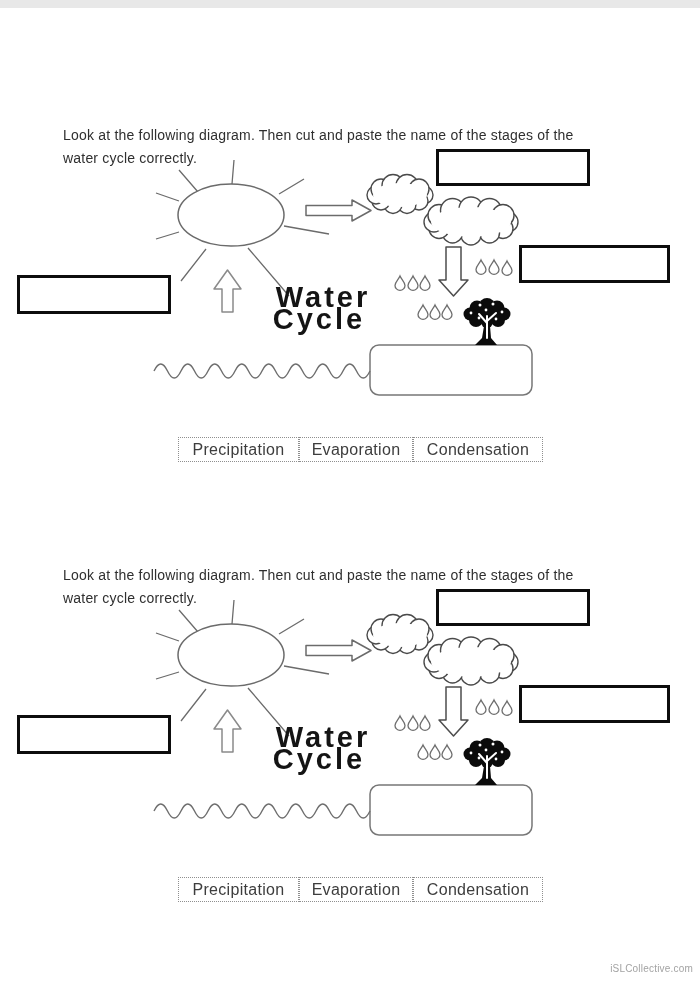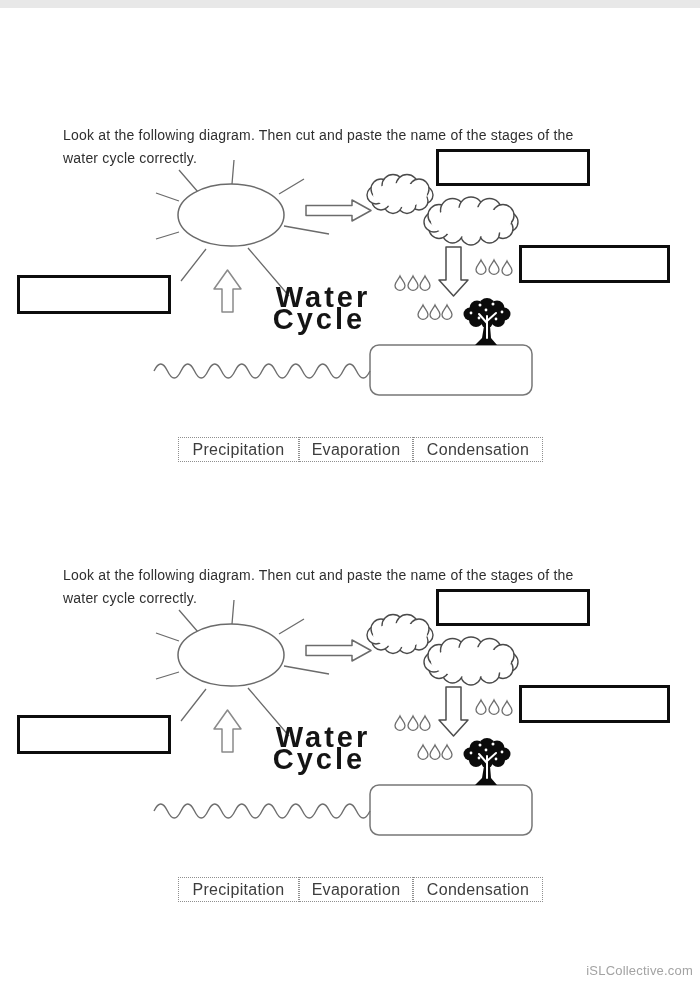--- a/index.html
+++ b/index.html
@@ -43,21 +43,21 @@
   .word-bank{position:absolute;left:178px;top:429px;display:flex;}
   .word-card{
     box-sizing:border-box;height:25px;border:1px dotted #8f8f8f;background:#ffffff;
     display:flex;align-items:center;justify-content:center;
     font-size:16px;color:#3d3d3d;letter-spacing:.3px;
   }
   .word-card.w1{width:121px;}
   .word-card.w2{width:114px;}
   .word-card.w3{width:130px;}
   .watermark{
-    position:absolute;right:7px;top:955px;font-size:13px;color:#a3a3a3;letter-spacing:.2px;
+    position:absolute;right:7px;top:955px;font-size:10px;color:#a3a3a3;letter-spacing:.2px;
   }
   .sprite{position:absolute;width:0;height:0;overflow:hidden;}
 </style>
 </head>
 <body>
 
 <svg class="sprite" aria-hidden="true">
   <defs>
     <path id="drop" class="dropshape" d="M5,0 C6.5,3.5 10,6 10,9.5 A5,4.8 0 1 1 0,9.5 C0,6 3.5,3.5 5,0 Z"></path>
     <g id="wc-scene">

